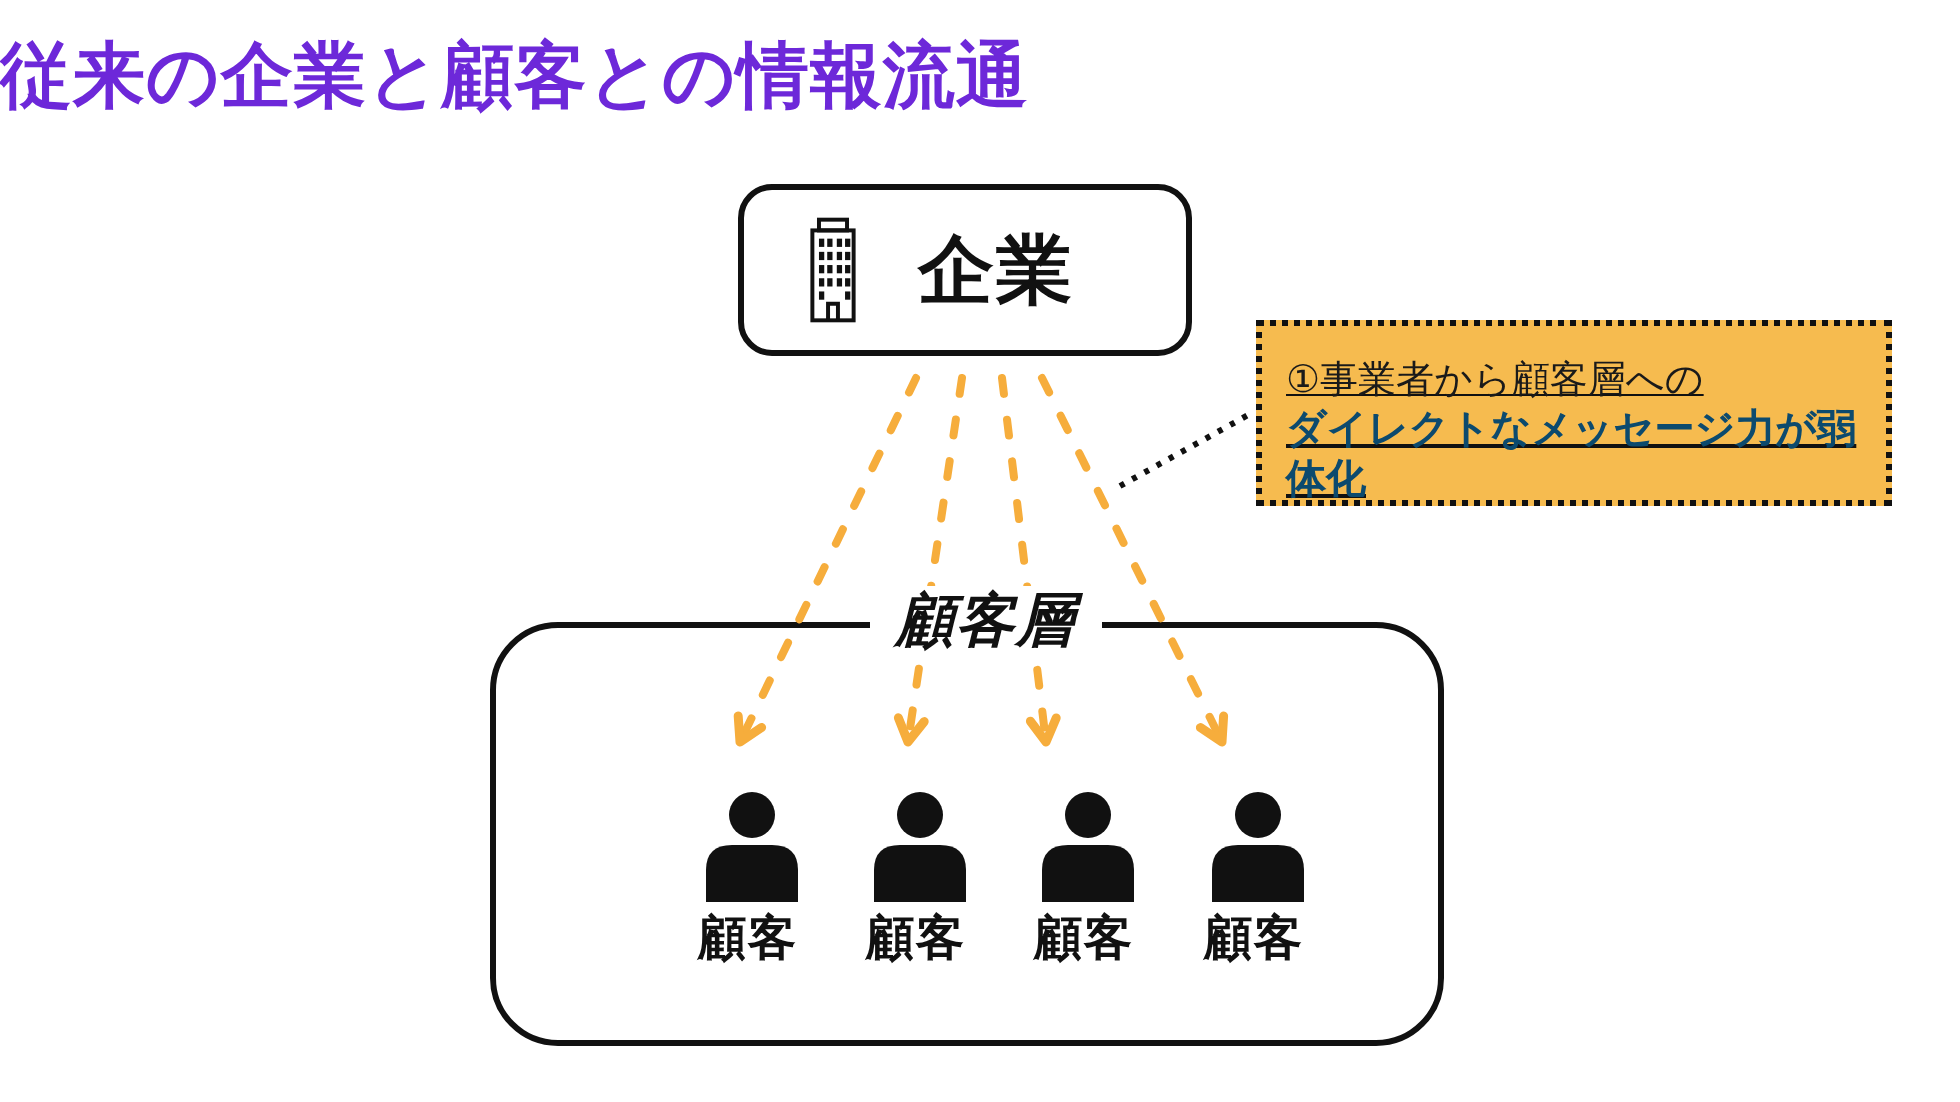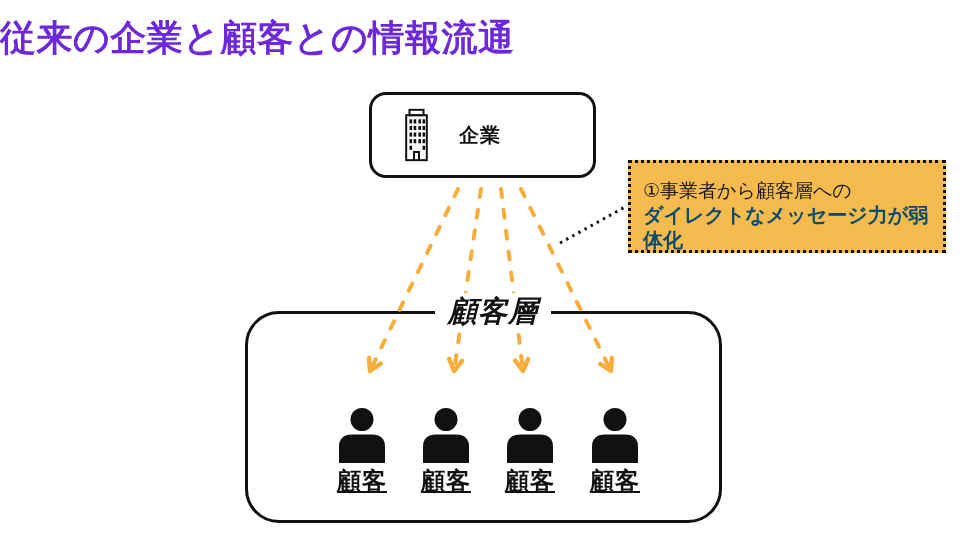--- a/index.html
+++ b/index.html
@@ -31,21 +31,21 @@
     border: 3.5px solid var(--c-outline, #111);
     border-radius: 17px;
     display: flex;
     align-items: center;
     justify-content: flex-start;
     padding-left: 28px;
     gap: 26px;
     z-index: 3;
   }
   .company-label {
-    font-size: 20px;
+    font-size: 38px;
     font-weight: 800;
     letter-spacing: 1px;
   }
   .building-icon svg { display: block; }
 
   .arrow-layer {
     left: 0; top: 0;
     width: 980px; height: 551px;
     z-index: 2;
     pointer-events: none;
@@ -72,20 +72,21 @@
   }
 
   .callout-box {
     left: 628px; top: 160px;
     width: 318px; height: 93px;
     box-sizing: border-box;
     background: var(--c-callout-bg, #F6BB4F);
     border: 3px dotted var(--c-outline, #111);
     padding: 16px 8px 0 12px;
     z-index: 3;
+    text-decoration: underline;
   }
   .callout-line1 {
     font-size: 19px;
     font-weight: 500;
     line-height: 24px;
     color: #1a1a1a;
   }
   .callout-line2 {
     font-size: 20px;
     font-weight: 800;
@@ -110,27 +111,26 @@
     font-size: 29px;
     font-weight: 800;
     letter-spacing: 1px;
     line-height: 36px;
     z-index: 3;
     white-space: nowrap;
     font-style: italic;
   }
 
   .person {
-    top: 408px;
+    top: 396px;
     width: 74px;
     display: flex;
     flex-direction: column;
-    align-items: center;
+    align-items: flex-end;
     z-index: 2;
-    text-decoration: underline;
   }
   .person-icon svg { display: block; }
   .person-label {
     margin-top: 2px;
     font-size: 24px;
     font-weight: 800;
     letter-spacing: 1px;
     white-space: nowrap;
   }
   .p1 { left: 325px; }

